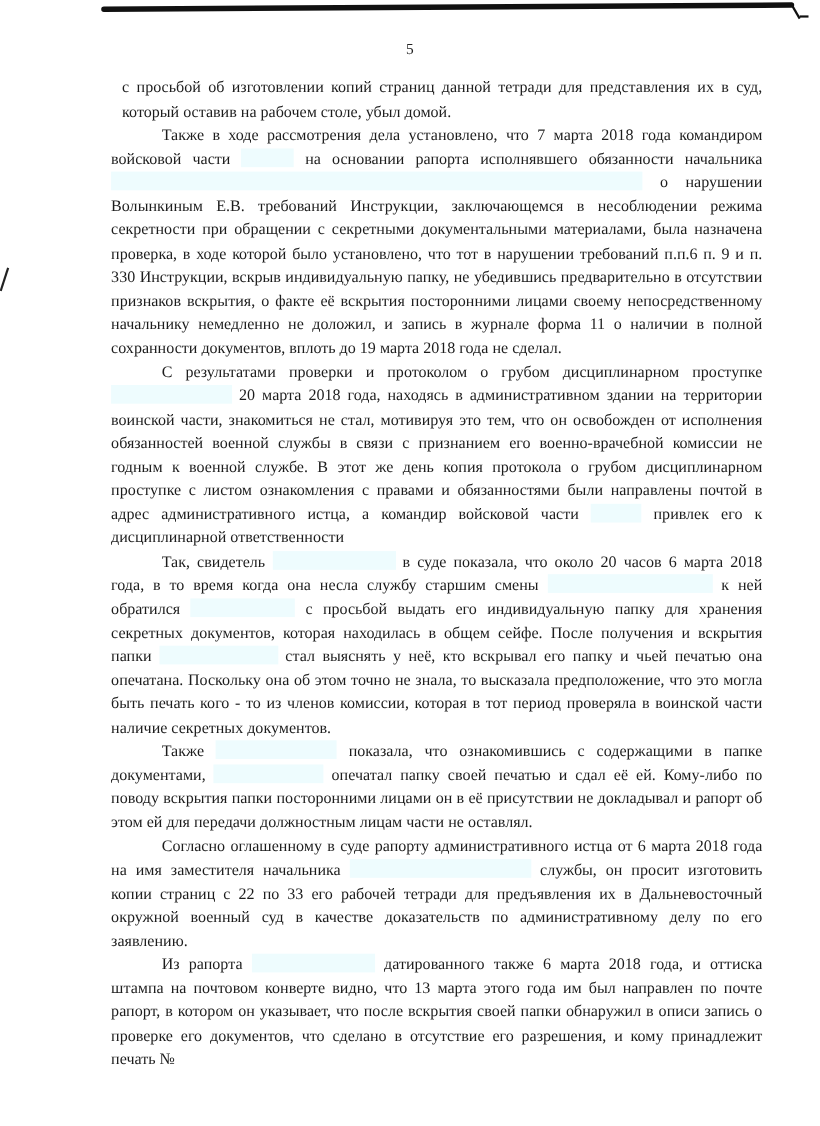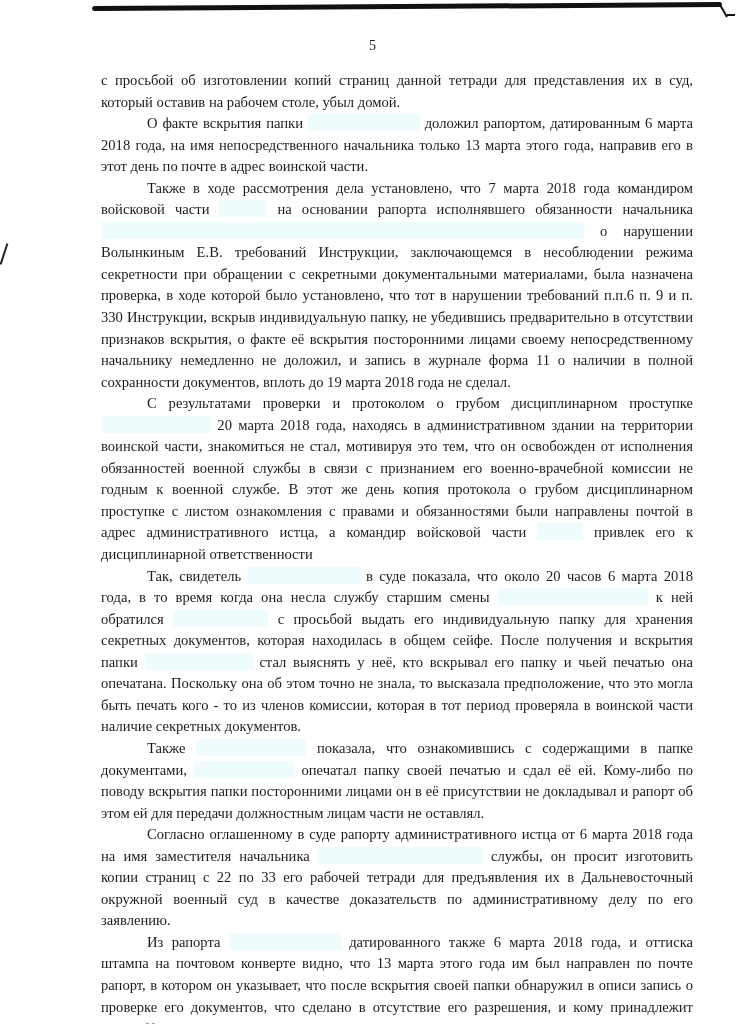--- a/index.html
+++ b/index.html
@@ -25,39 +25,38 @@
       position: absolute; left: 0; right: 0; top: 38px; text-align: center;
       font-family: "Liberation Serif", "DejaVu Serif", serif; font-size: 14px; color: #222;
     }
     .body-text {
       position: absolute; left: 101px; top: 70px; width: 592px;
       font-family: "Liberation Serif", "DejaVu Serif", serif;
       font-size: 14.6px; line-height: 21.55px; color: #1c1c1c;
       text-align: justify; hyphens: manual;
     }
     .body-text p { margin: 0; text-indent: 46px; }
-    .body-text p.no-indent { text-indent: 0; }
+    .body-text p.no-indent { text-indent: 0; margin-left: 10px; }
     .redact {
       display: inline-block; background: #eefcfe; height: 17px; vertical-align: -3px;
     }
   </style>
 </head>
 <body>
 
 <div class="page">
   <div class="scan-edge"></div>
   <div class="scan-edge-corner"></div>
   <div class="scan-edge-corner2"></div>
   <div class="margin-mark"></div>
 
   <div class="page-number">5</div>
 
   <div class="body-text" id="body-text">
       <p class="no-indent"><span>с просьбой об изготовлении копий страниц данной тетради для представления их в суд, который оставив на рабочем столе, убыл домой.</span></p>
-      <p><span>О факте вскрытия папки </span><span class="redact" style="width: 112px; background: rgb(238, 252, 254);"></span><span> доложил рапортом, датированным 6 марта 2018 года, на имя непосредственного начальника только 13 марта этого года, направив его в этот день по почте в адрес воинской части.</span></p>
       <p><span>Также в ходе рассмотрения дела установлено, что 7 марта 2018 года командиром войсковой части </span><span class="redact" style="width: 48px; background: rgb(238, 252, 254);"></span><span> на основании рапорта исполнявшего обязанности началь­ника </span><span class="redact" style="width: 483px; background: rgb(238, 252, 254);"></span><span> о наруше­нии Волынкиным Е.В. требований Инструкции, заключающемся в несоблюдении ре­жима секретности при обращении с секретными документальными материалами, бы­ла назначена проверка, в ходе которой было установлено, что тот в нарушении требо­ваний п.п.6 п. 9 и п. 330 Инструкции, вскрыв индивидуальную папку, не убедившись предварительно в отсутствии признаков вскрытия, о факте её вскрытия посторонними лицами своему непосредственному начальнику немедленно не доложил, и запись в журнале форма 11 о наличии в полной сохранности документов, вплоть до 19 марта 2018 года не сделал.</span></p>
       <p><span>С результатами проверки и протоколом о грубом дисциплинарном проступке </span><span class="redact" style="width: 110px; background: rgb(238, 252, 254);"></span><span> 20 марта 2018 года, находясь в административном здании на террито­рии воинской части, знакомиться не стал, мотивируя это тем, что он освобожден от исполнения обязанностей военной службы в связи с признанием его военно-врачебной комиссии не годным к военной службе. В этот же день копия протокола о грубом дисциплинарном проступке с листом ознакомления с правами и обязанностя­ми были направлены почтой в адрес административного истца, а командир войсковой части </span><span class="redact" style="width: 46px; background: rgb(238, 252, 254);"></span><span> привлек его к дисциплинарной ответственности</span></p>
       <p><span>Так, свидетель </span><span class="redact" style="width: 112px; background: rgb(238, 252, 254);"></span><span> в суде показала, что около 20 часов 6 марта 2018 года, в то время когда она несла службу старшим смены </span><span class="redact" style="width: 150px; background: rgb(238, 252, 254);"></span><span> к ней обратился </span><span class="redact" style="width: 95px; background: rgb(238, 252, 254);"></span><span> с просьбой выдать его индивидуальную папку для хра­нения секретных документов, которая находилась в общем сейфе. После получения и вскрытия папки </span><span class="redact" style="width: 108px; background: rgb(238, 252, 254);"></span><span> стал выяснять у неё, кто вскрывал его папку и чьей печатью она опечатана. Поскольку она об этом точно не знала, то высказала предпо­ложение, что это могла быть печать кого - то из членов комиссии, которая в тот пери­од проверяла в воинской части наличие секретных документов.</span></p>
       <p><span>Также </span><span class="redact" style="width: 110px; background: rgb(238, 252, 254);"></span><span> показала, что ознакомившись с содержащими в папке документами, </span><span class="redact" style="width: 100px; background: rgb(238, 252, 254);"></span><span> опечатал папку своей печатью и сдал её ей. Кому-либо по поводу вскрытия папки посторонними лицами он в её присутствии не докладывал и рапорт об этом ей для передачи должностным лицам части не оставлял.</span></p>
       <p><span>Согласно оглашенному в суде рапорту административного истца от 6 марта 2018 года на имя заместителя начальника </span><span class="redact" style="width: 165px; background: rgb(238, 252, 254);"></span><span> службы, он просит изготовить копии страниц с 22 по 33 его рабочей тетради для предъявления их в Дальневосточный окружной военный суд в качестве доказательств по администра­тивному делу по его заявлению.</span></p>
       <p><span>Из рапорта </span><span class="redact" style="width: 112px; background: rgb(238, 252, 254);"></span><span> датированного также 6 марта 2018 года, и оттиска штампа на почтовом конверте видно, что 13 марта этого года им был направлен по почте рапорт, в котором он указывает, что после вскрытия своей папки обнаружил в описи запись о проверке его документов, что сделано в отсутствие его разрешения, и кому принадлежит печать № </span></p>
     </div>
 </div>
 
 </body></html>

